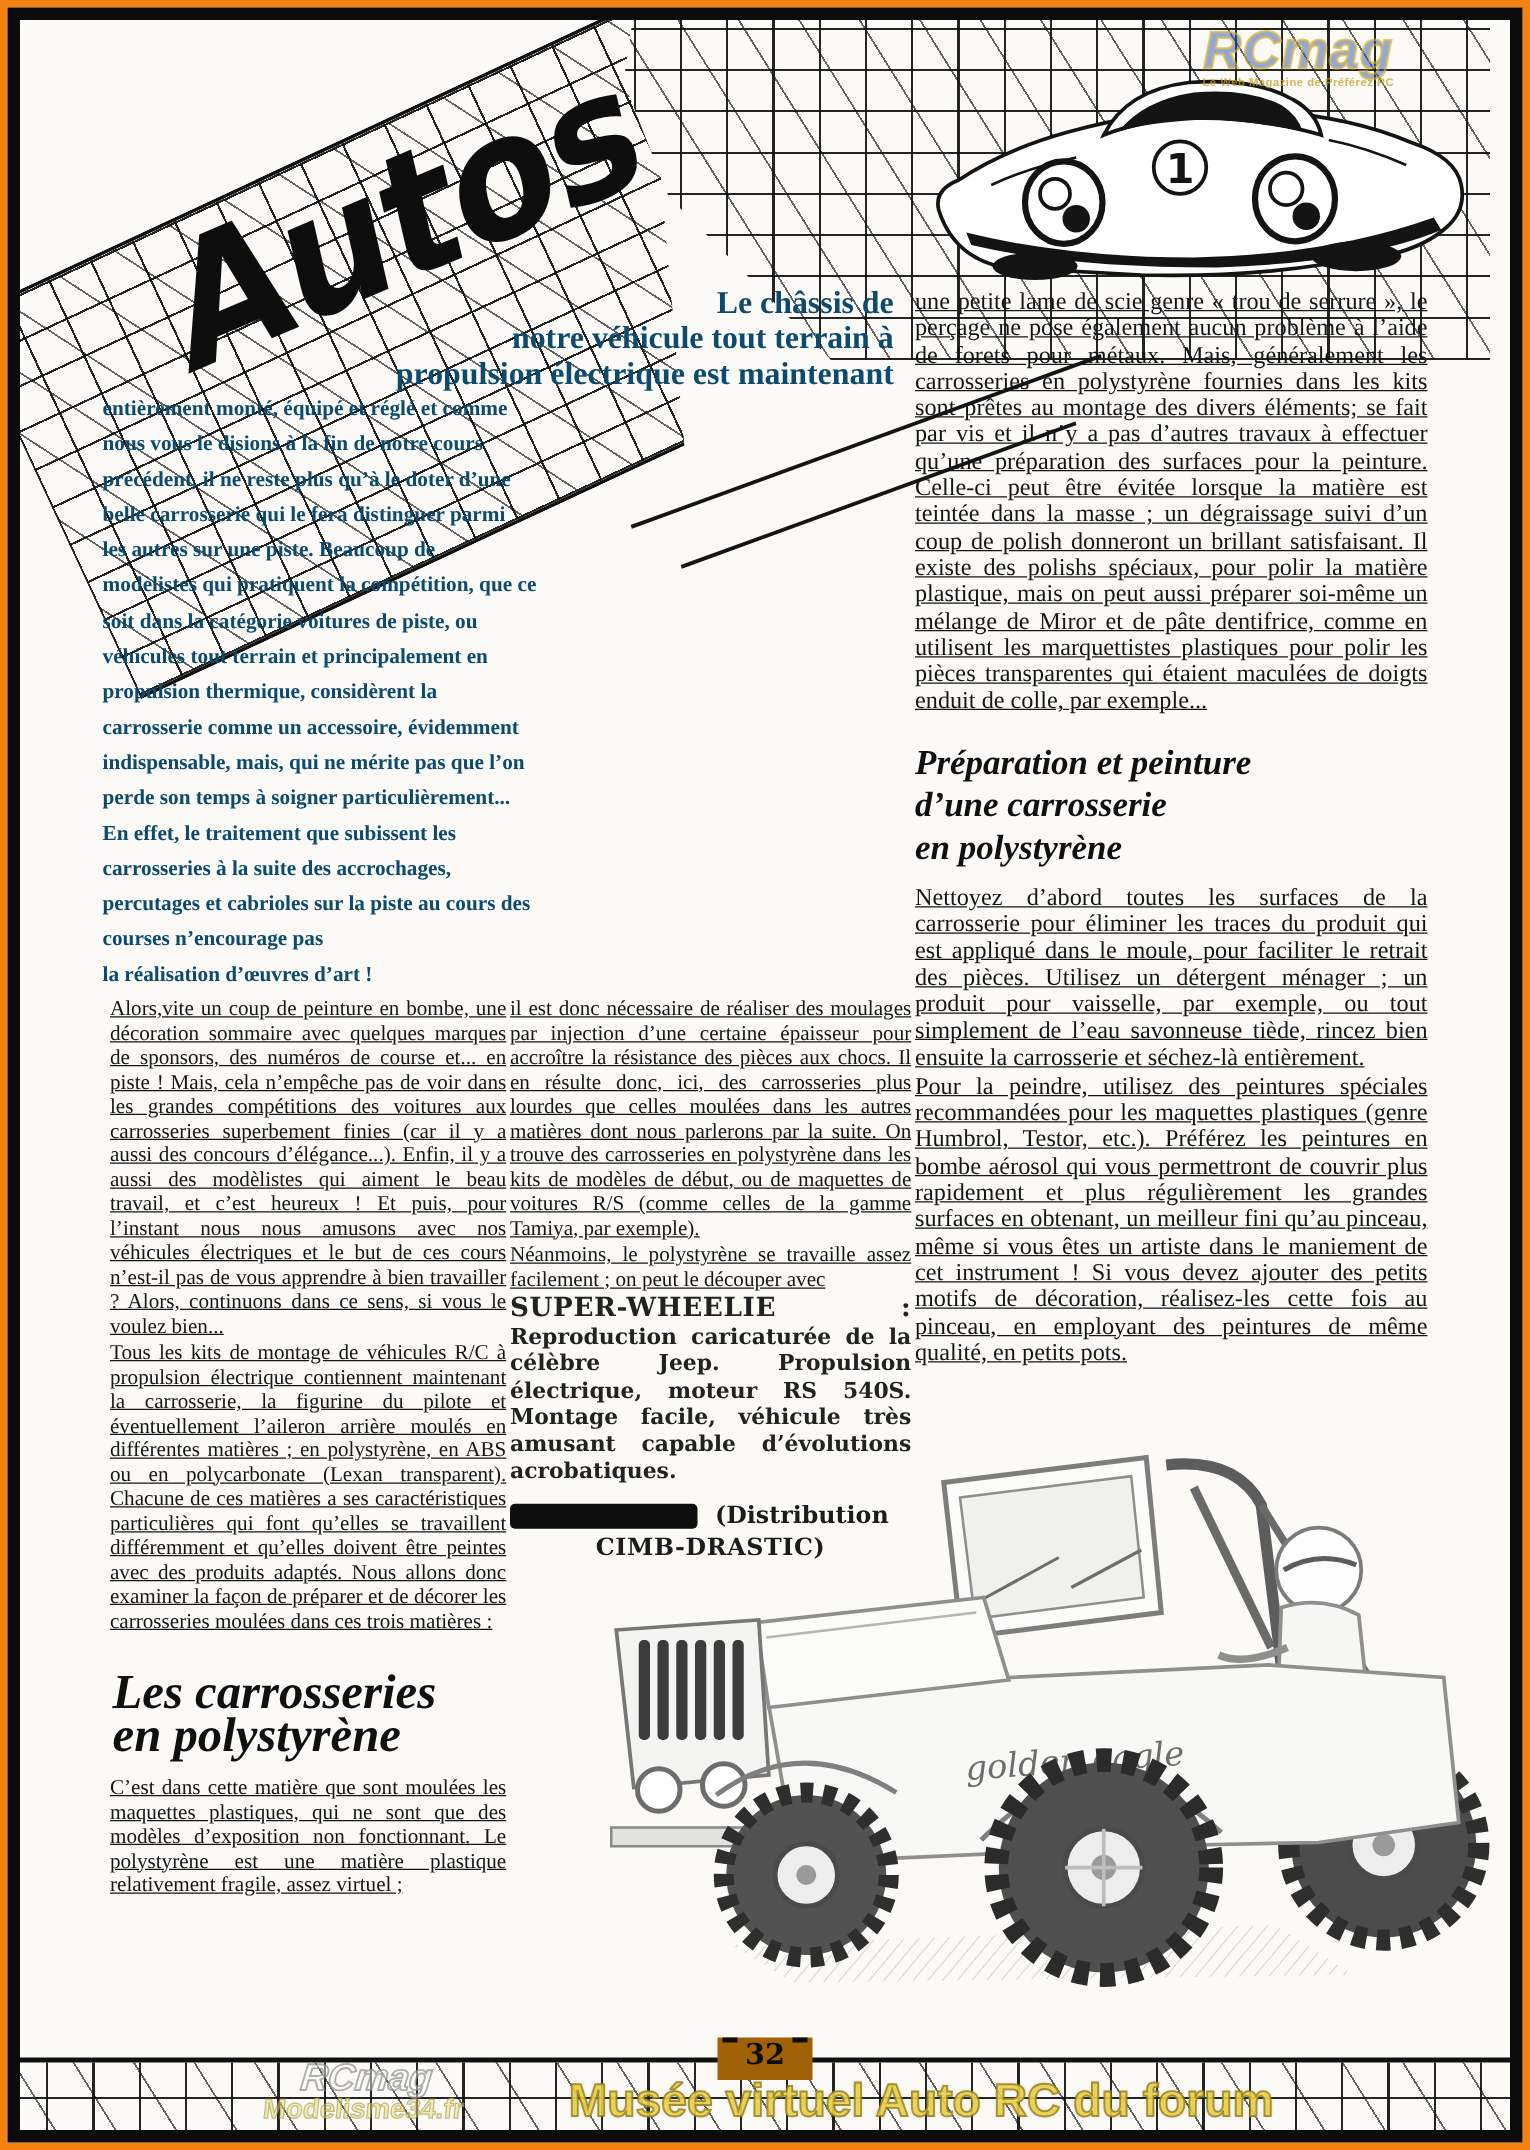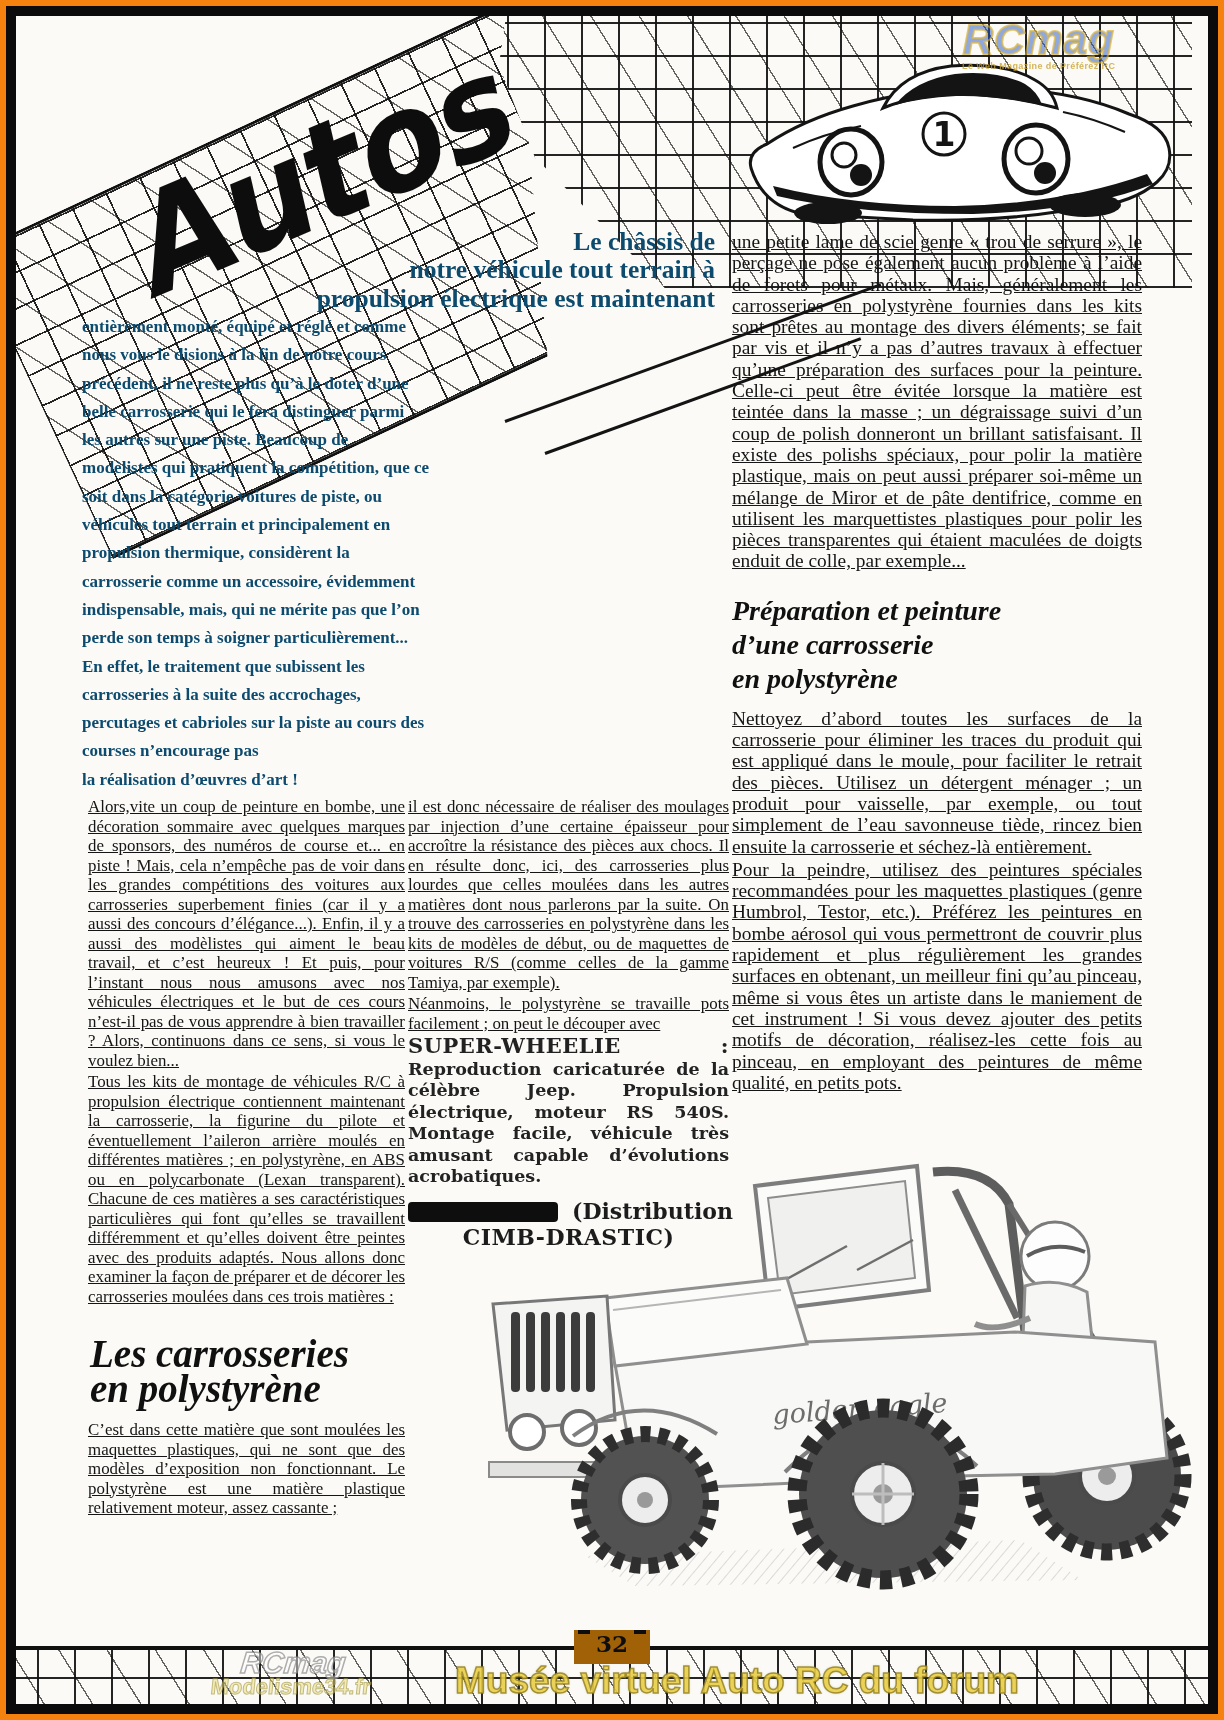--- a/index.html
+++ b/index.html
@@ -86,21 +86,21 @@
     color:#101010;
   }
   .col-right .subhead{font-size:28px;line-height:34px;margin:22px 0 12px 0;}
   .col-left .subhead{font-size:39px;line-height:35px;margin:30px 0 14px 2px;}
 
   .caption{
     text-align:justify;
     font-family:"DejaVu Serif",serif;font-size:17.5px;line-height:21.5px;font-weight:bold;color:#222;
   }
   .caption .cap-title{font-size:21px;letter-spacing:.5px;}
-  .distribution{margin-top:14px;font-family:"DejaVu Serif",serif;font-weight:bold;font-size:22px;color:#1c1c1c;}
+  .distribution{margin-top:14px;font-family:"DejaVu Serif",serif;font-weight:bold;font-size:19px;color:#1c1c1c;}
   .distribution .row1{display:flex;align-items:center;gap:14px;}
   .dist-bar{width:150px;height:20px;background:#0e0e0e;border-radius:4px;flex:0 0 auto;}
   .distribution .row2{text-align:center;margin-top:6px;letter-spacing:.5px;}
 
   
   .racecar{position:absolute;left:733px;top:56px;z-index:2;}
   .jeep{position:absolute;left:455px;top:1128px;z-index:2;}
 
   
   .pagenum{
@@ -185,26 +185,26 @@
 carrosseries à la suite des accrochages,
 percutages et cabrioles sur la piste au cours des
 courses n’encourage pas
 la réalisation d’œuvres d’art !</div>
 
     <div class="col col-left">
       <p>Alors,vite un coup de peinture en bombe, une décoration sommaire avec quelques marques de sponsors, des numéros de course et... en piste ! Mais, cela n’empêche pas de voir dans les grandes compétitions des voitures aux carrosseries superbement finies (car il y a aussi des concours d’élégance...). Enfin, il y a aussi des modèlistes qui aiment le beau travail, et c’est heureux ! Et puis, pour l’instant nous nous amusons avec nos véhicules électriques et le but de ces cours n’est-il pas de vous apprendre à bien travailler ? Alors, continuons dans ce sens, si vous le voulez bien...</p>
       <p>Tous les kits de montage de véhicules R/C à propulsion électrique contiennent maintenant la carrosserie, la figurine du pilote et éventuellement l’aileron arrière moulés en différentes matières ; en polystyrène, en ABS ou en polycarbonate (Lexan transparent). Chacune de ces matières a ses caractéristiques particulières qui font qu’elles se travaillent différemment et qu’elles doivent être peintes avec des produits adaptés. Nous allons donc examiner la façon de préparer et de décorer les carrosseries moulées dans ces trois matières :</p>
       <div class="subhead">Les carrosseries
 en polystyrène</div>
-      <p>C’est dans cette matière que sont moulées les maquettes plastiques, qui ne sont que des modèles d’exposition non fonctionnant. Le polystyrène est une matière plastique relativement moteur, assez cassante ;</p>
+      <p>C’est dans cette matière que sont moulées les maquettes plastiques, qui ne sont que des modèles d’exposition non fonctionnant. Le polystyrène est une matière plastique relativement fragile, assez virtuel ;</p>
     </div>
 
     <div class="col col-mid">
       <p>il est donc nécessaire de réaliser des moulages par injection d’une certaine épaisseur pour accroître la résistance des pièces aux chocs. Il en résulte donc, ici, des carrosseries plus lourdes que celles moulées dans les autres matières dont nous parlerons par la suite. On trouve des carrosseries en polystyrène dans les kits de modèles de début, ou de maquettes de voitures R/S (comme celles de la gamme Tamiya, par exemple).</p>
-      <p>Néanmoins, le polystyrène se travaille pots facilement ; on peut le découper avec</p>
+      <p>Néanmoins, le polystyrène se travaille assez facilement ; on peut le découper avec</p>
       <div class="caption">
         <span class="cap-title">SUPER-WHEELIE :</span><span> Reproduction caricaturée de la célèbre Jeep. Propulsion électrique, moteur RS 540S. Montage facile, véhicule très amusant capable d’évolutions acrobatiques.</span>
       </div>
       <div class="distribution">
         <div class="row1">
           <span class="dist-bar"></span>
           <span>(Distribution</span>
         </div>
         <div class="row2">CIMB-DRASTIC)</div>
       </div>

